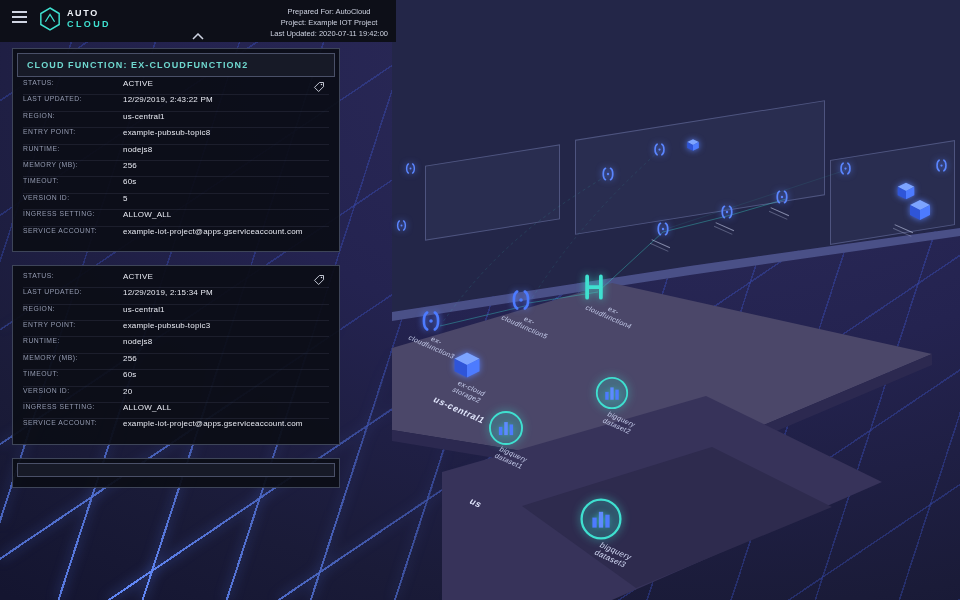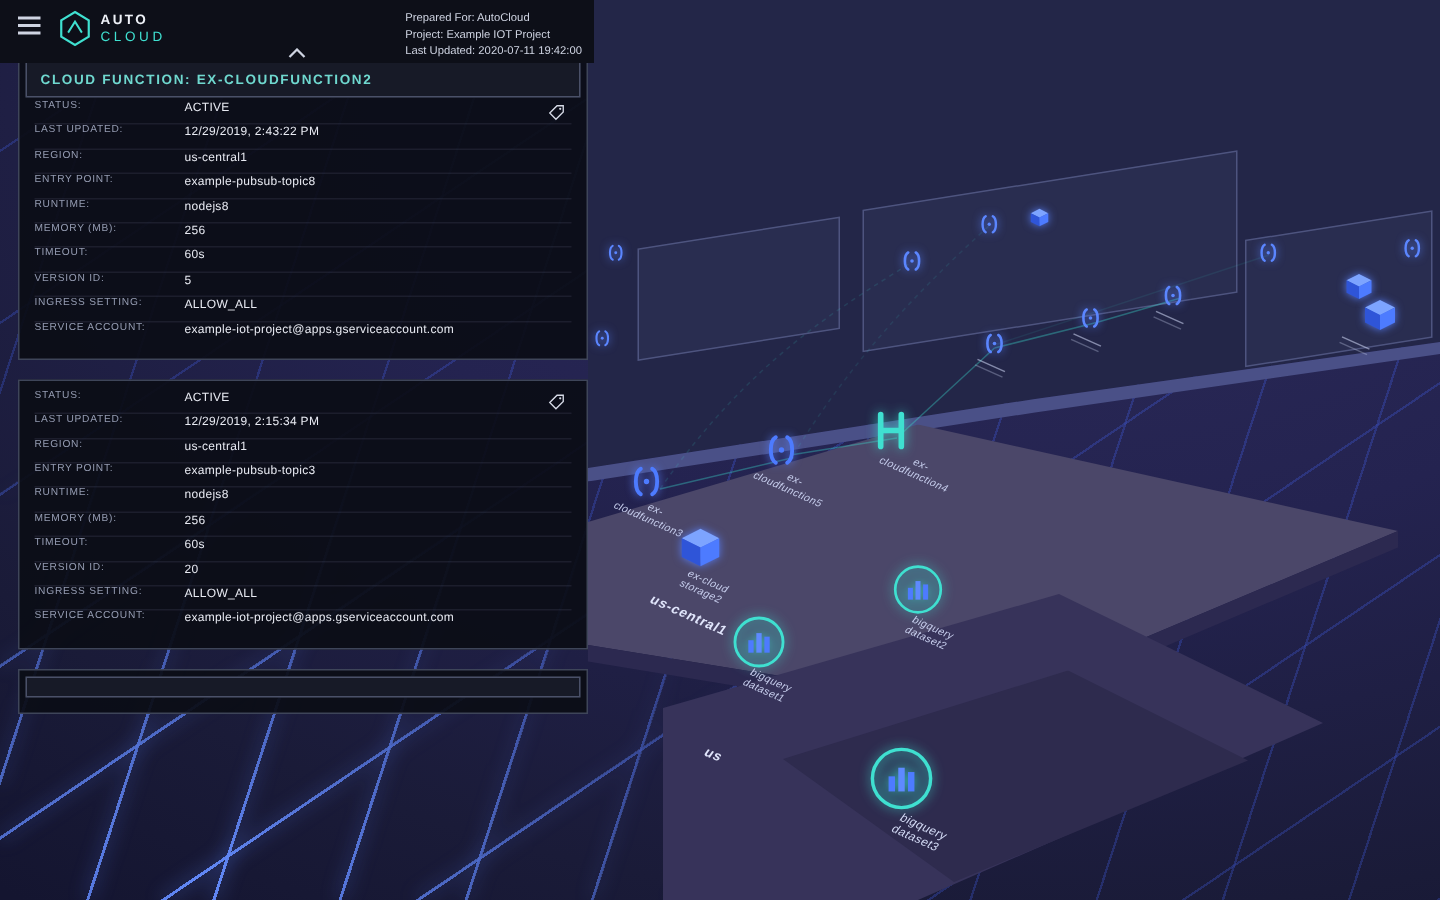--- a/index.html
+++ b/index.html
@@ -42,26 +42,26 @@
     border-bottom:1px solid rgba(212,220,250,.3);transform:rotate(24deg);z-index:12}
 
   
   .header{position:absolute;left:0;top:0;width:396px;height:42px;background:#0d0f18;z-index:30;
     display:flex;align-items:flex-start;padding:6px 8px 0 12px}
   .burger{width:15px;margin-top:5px;display:flex;flex-direction:column;gap:3px;cursor:pointer}
   .burger span{display:block;height:2px;background:#cfd4e2}
   .logo{display:flex;align-items:center;gap:6px;margin-left:12px;margin-top:1px}
   .logo-text{line-height:1}
   .logo-auto{color:#eef1f7;font-size:9px;font-weight:bold;letter-spacing:1.6px}
-  .logo-cloud{color:#3fe0d0;font-size:9px;font-weight:normal;letter-spacing:2.4px;margin-top:2px}
-  .meta{margin-left:auto;text-align:left;font-size:7.5px;color:#ced3e1;line-height:11px}
+  .logo-cloud{color:#3fe0d0;font-size:9px;font-weight:bold;letter-spacing:2.4px;margin-top:2px}
+  .meta{margin-left:auto;text-align:center;font-size:7.5px;color:#ced3e1;line-height:11px}
   .collapse{position:absolute;left:50%;top:26px;transform:translateX(-50%);cursor:pointer}
 
   
-  .panel-col{position:absolute;left:12px;top:36px;width:380px;height:460px;overflow:hidden;z-index:20;
+  .panel-col{position:absolute;left:12px;top:48px;width:328px;height:460px;overflow:hidden;z-index:20;
     display:flex;flex-direction:column;gap:13px}
   .card{background:rgba(11,13,22,.93);border:1px solid #3e4559;padding:4px;flex:none}
   .card-header{border:1px solid #4a5068;background:#171a27;padding:6px 9px}
   .card-title{color:#6fd8cf;font-size:9px;font-weight:bold;letter-spacing:1.1px}
   .card-body{padding:2px 6px 4px}
   .row{position:relative;display:flex;align-items:flex-start;height:16.4px;border-bottom:1px solid rgba(110,120,150,.16)}
   .row:last-child{border-bottom:none}
   .row-label{width:100px;flex:none;font-size:6.8px;letter-spacing:.5px;color:#959cb2;text-transform:uppercase}
   .row-value{font-size:8px;color:#e8eaf2;letter-spacing:.2px;white-space:nowrap}
   .tag-icon{position:absolute;right:4px;top:2px;width:12px;height:12px;display:none;cursor:pointer}

